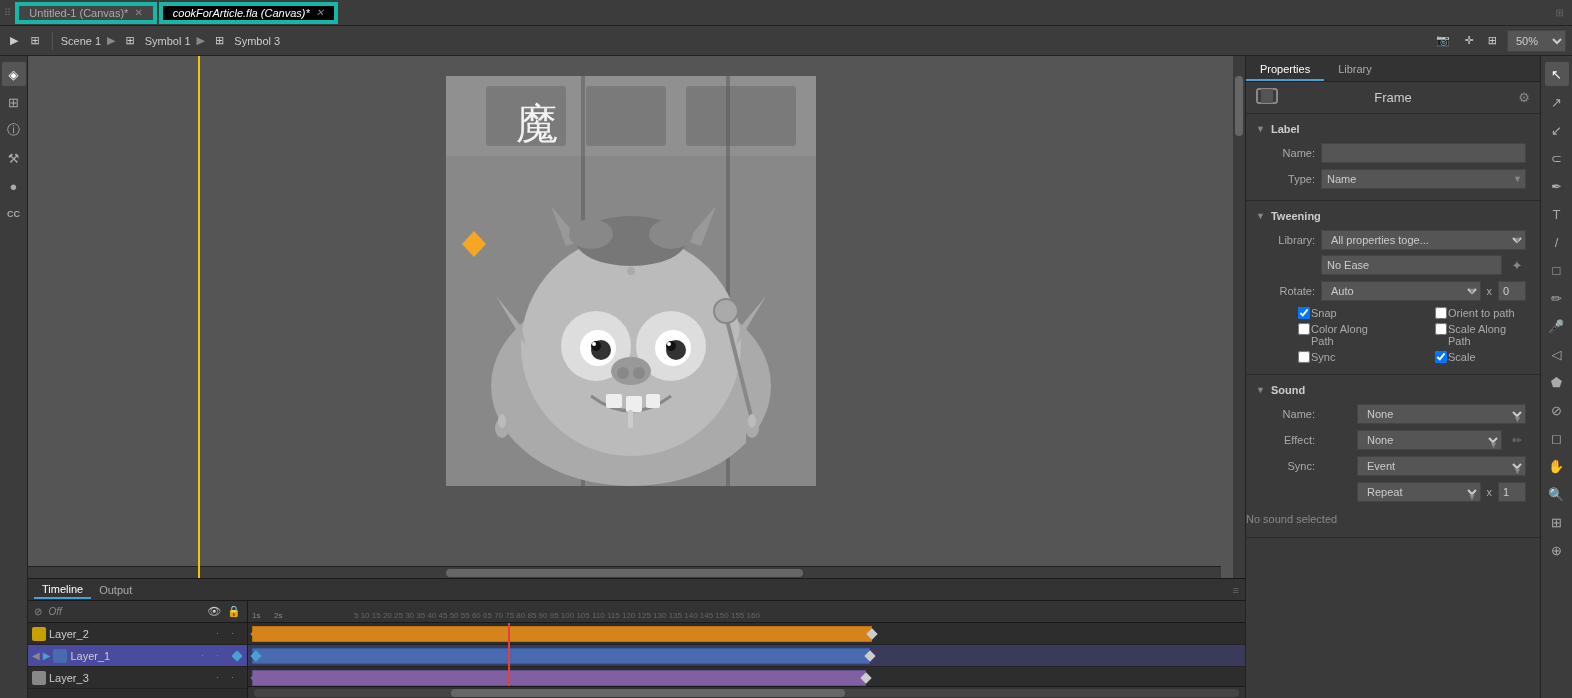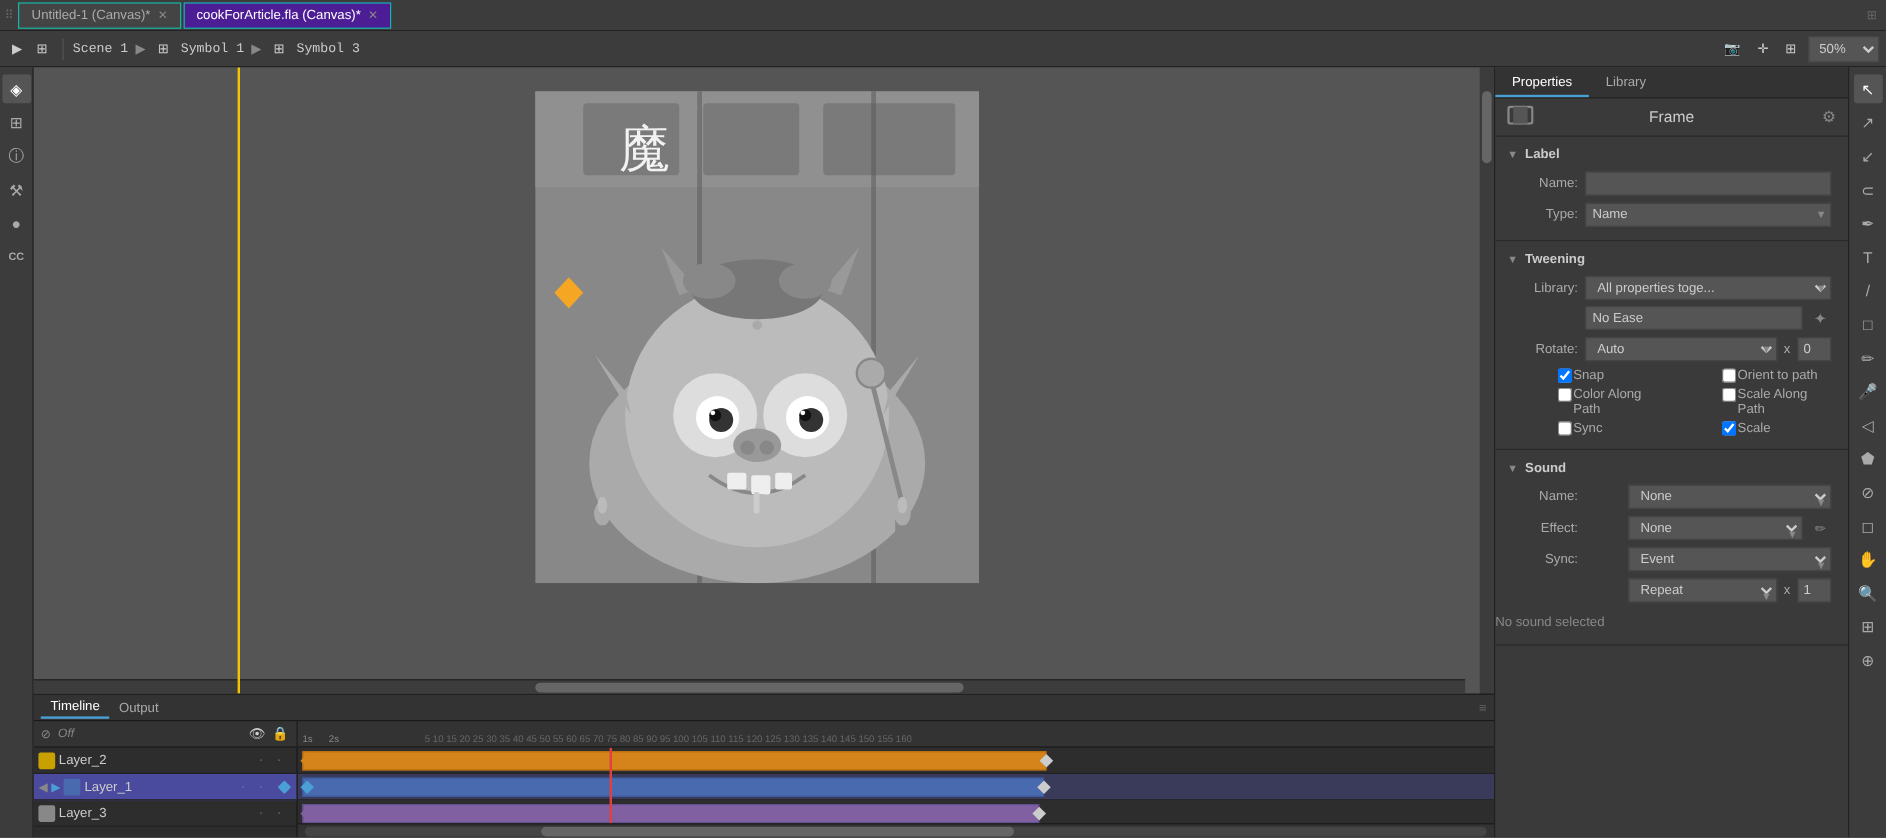--- a/index.html
+++ b/index.html
@@ -25,28 +25,29 @@
       border-bottom: 1px solid #222;
       flex-shrink: 0;
     }
     .tab {
       display: flex;
       align-items: center;
       padding: 3px 10px;
       font-size: 11px;
       color: #aaa;
       background: #444;
-      border: 1px solid #14b8a6;
+      border: 4px solid #14b8a6;
       margin-right: 2px;
       cursor: pointer;
       height: 22px;
     }
     .tab.active {
-      background: #4c1d95;
+      background: #000000;
       color: #fff;
+      font-style: italic;
     }
     .tab .close-btn {
       margin-left: 6px;
       color: #888;
       font-size: 10px;
     }
 
     
     .toolbar {
       display: flex;
@@ -74,21 +75,20 @@
     }
     .breadcrumb {
       display: flex;
       align-items: center;
       gap: 6px;
       font-size: 11px;
       color: #ccc;
     }
     .breadcrumb-item {
       cursor: pointer;
-      font-family: Liberation Mono, monospace;
     }
     .breadcrumb-arrow {
       color: #888;
     }
     .toolbar-right {
       margin-left: auto;
       display: flex;
       align-items: center;
       gap: 6px;
     }

